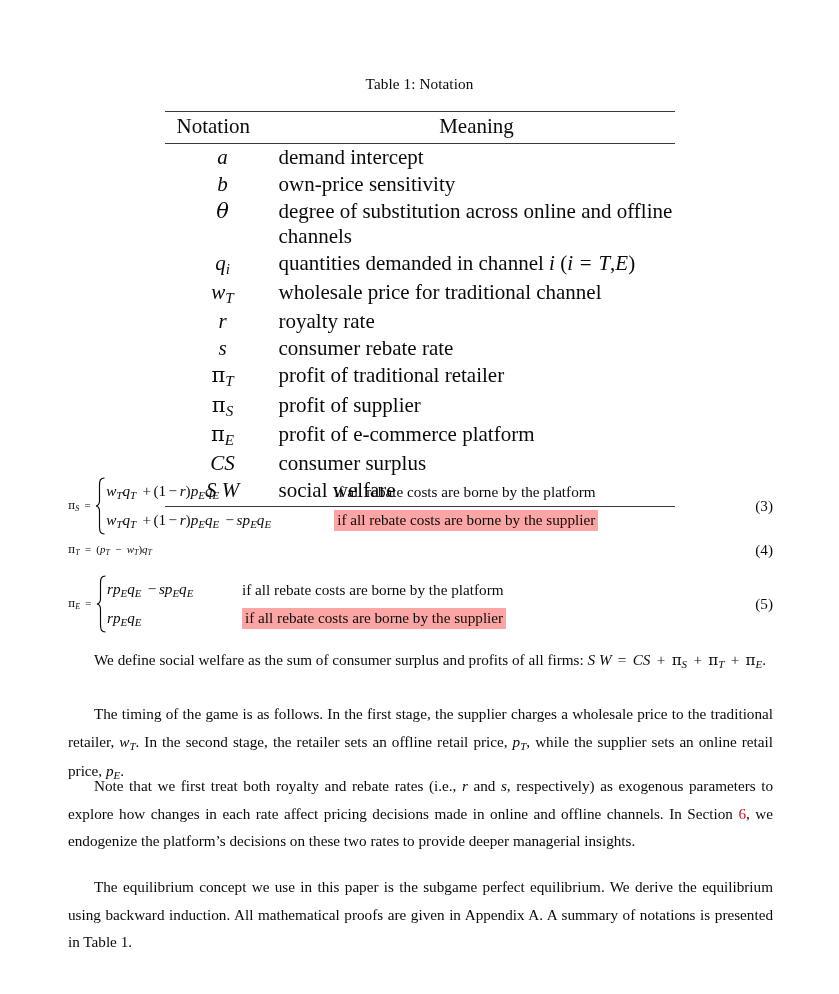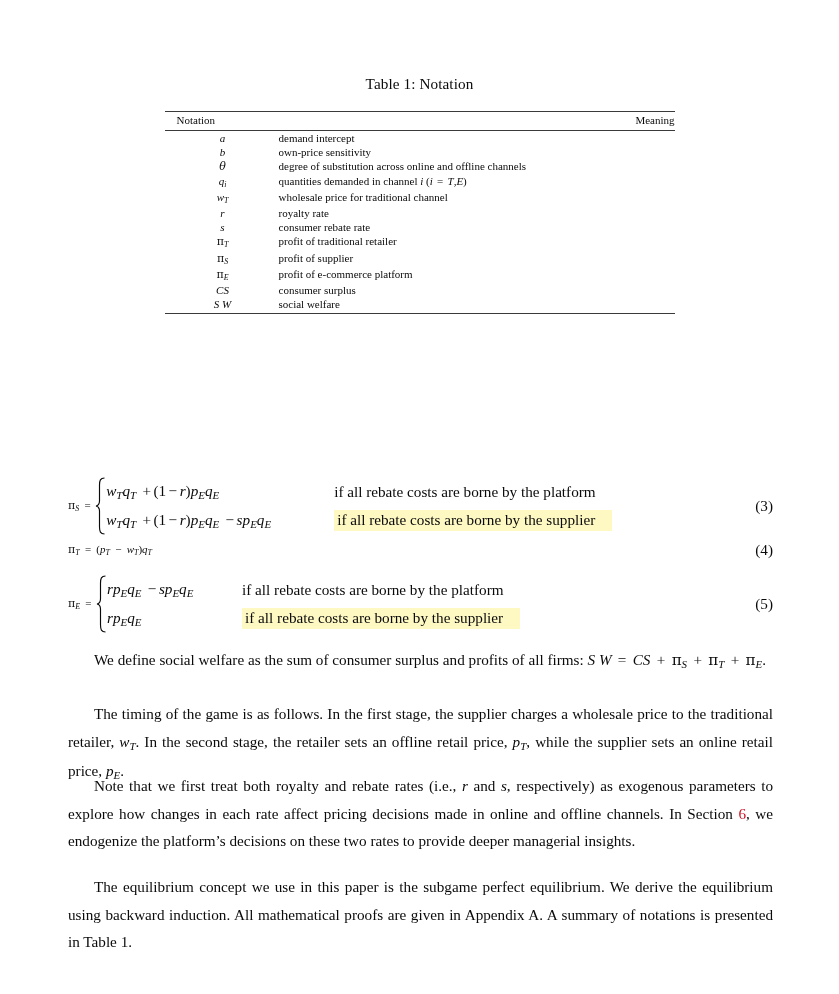--- a/index.html
+++ b/index.html
@@ -31,25 +31,25 @@
   }
   .table-caption {
     text-align: center;
     font-size: 15.2px;
     letter-spacing: .1px;
   }
   table.notation {
     border-collapse: collapse;
     margin: 18px auto 0 auto;
     width: 510px;
-    font-size: 11px;
+    font-size: 21px;
   }
   table.notation thead th {
     font-weight: normal;
-    text-align: right;
+    text-align: center;
     padding: 2px 0 4px 0;
     border-top: 1.1px solid #3a3a3a;
     border-bottom: 0.9px solid #3a3a3a;
   }
   table.notation thead th.c-sym {
     text-align: left;
     padding-left: 12px;
     width: 92px;
   }
   table.notation thead th.c-mean {
@@ -144,22 +144,22 @@
   .caseline .expr {
     display: inline-block;
     white-space: nowrap;
   }
   .caseline .cond {
     display: inline-block;
     font-style: normal;
     white-space: nowrap;
   }
   .hl {
-    background: #fef9c3;
-    padding: 1px 17px 2px 3px;
+    background: #fca5a5;
+    padding: 1px 3px 2px 3px;
   }
 </style>
 </head>
 <body>
 
 <div class="page">
 
   <div class="table-wrap">
 
     <div class="table-caption">Table 1: Notation</div>

